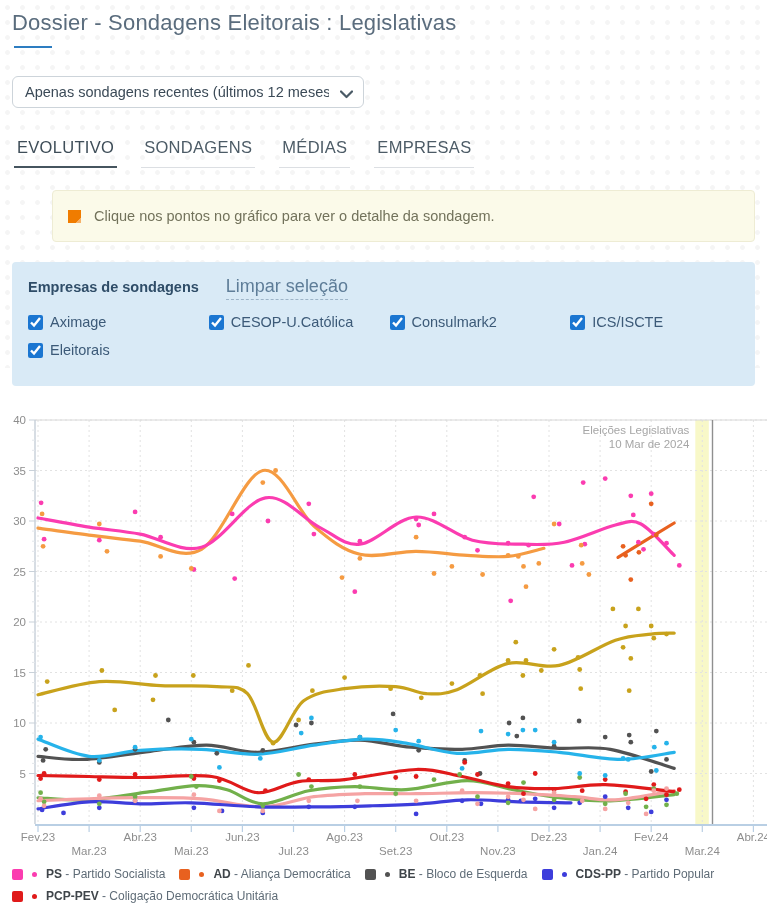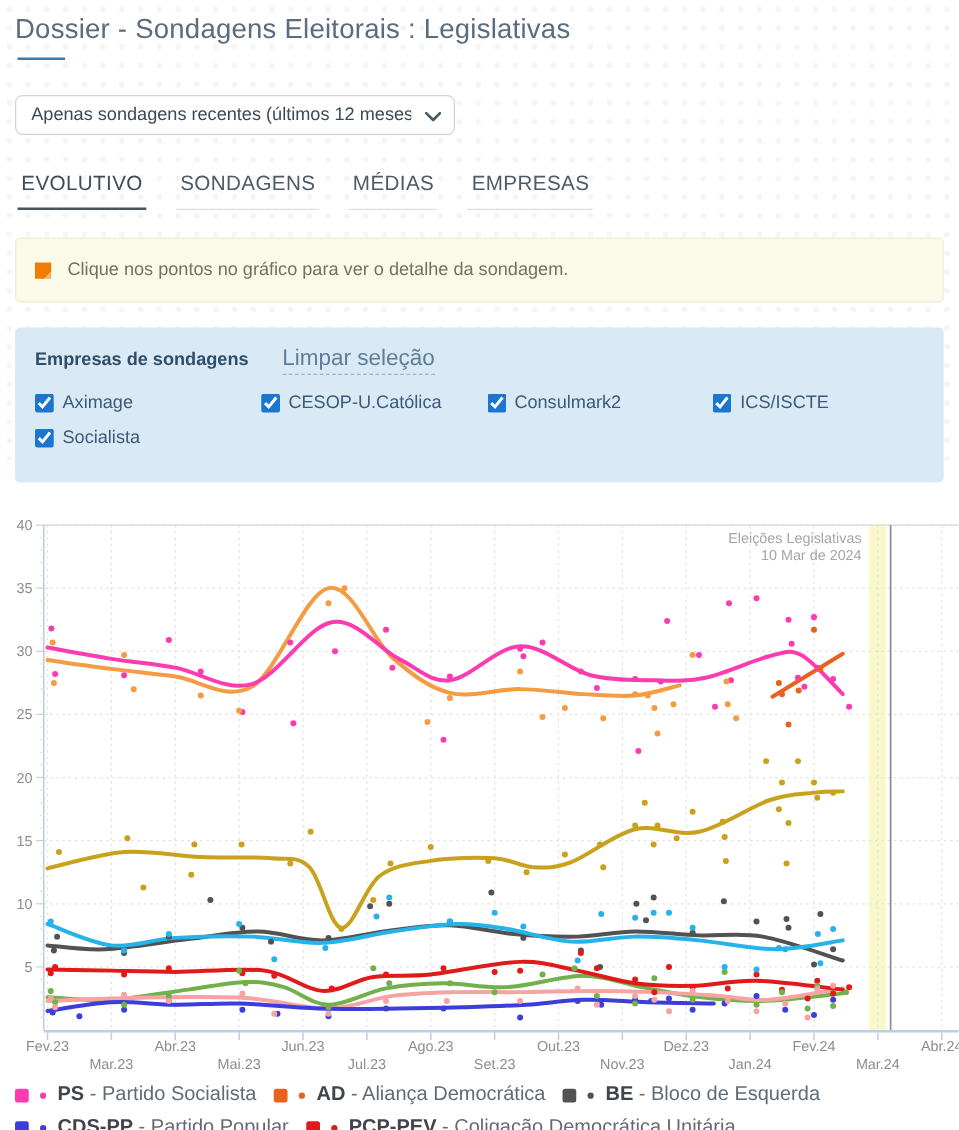--- a/index.html
+++ b/index.html
@@ -22,40 +22,40 @@
   .select-wrap .chev { position:absolute; right:11px; top:9px; pointer-events:none;
     color:#4a5a66; font-weight:bold; }
 
   .tabs { display:flex; margin:6px 0 22px 2px; }
   .tab { font-size:16.5px; letter-spacing:.3px; color:#4c5b66; padding:0 3px 9px 3px;
     margin-right:24px; border-bottom:1px solid #dcdfe3; cursor:pointer; }
   .tab.active { color:#3e4d58; border-bottom:2px solid #46555f; }
 
   .alert { display:flex; align-items:center; gap:13px; background:#fbfae9;
     border:1px solid #eeecd4; border-radius:4px; padding:17px 15px; margin-bottom:20px;
-    font-size:14.5px; color:#72725b; }
+    font-size:14.5px; color:#72725b;margin-left:40px; }
   .note-icon { width:13px; height:13px; flex:0 0 13px;
     background:linear-gradient(315deg,#f6b169 22%,#f07c00 22%); }
 
   .panel { background:#d9eaf6; border-radius:4px; padding:14px 16px 28px 16px; }
   .panel-head { display:flex; align-items:baseline; gap:27px; margin-bottom:14px; }
   .panel-title { font-size:14.5px; font-weight:bold; color:#2f4d68; }
   .clear-link { font-size:18px; color:#5e7d98; border-bottom:1px dashed #9db4c8;
     padding-bottom:2px; cursor:pointer; }
   .cb-grid { display:grid; grid-template-columns:repeat(4,1fr); row-gap:17px;gap:12px; }
   .cb-item { display:flex; align-items:center; gap:7px; font-size:14.5px; color:#3c5a78; }
   .cb-item input { width:15px; height:15px; accent-color:#1b76d1; }
 
   .chart-section { margin-top:28px; }
   #chart-svg { display:block; }
   #chart-svg text { font-family:"Liberation Sans","DejaVu Sans",sans-serif; }
 
   .legend { padding:2px 10px 0 12px; display:flex; flex-wrap:wrap; }
   .legend-item { display:inline-flex; align-items:center; white-space:nowrap;
-    margin:4px 14px 4px 0; font-size:16px; color:#5f6c77; cursor:pointer; }
+    margin:4px 14px 4px 0; font-size:12px; color:#5f6c77; cursor:pointer; }
   .legend-item .sq { width:11px; height:11px; border-radius:2px; display:inline-block; }
   .legend-item .dt { width:5px; height:5px; border-radius:50%; display:inline-block; margin-left:9px; }
   .legend-item .txt { margin-left:9px; }
   .legend-item b { color:#3f454a; }
 </style>
 </head>
 <body>
 
 <div class="page">
   <div class="dot-pattern"></div>
@@ -104,21 +104,21 @@
         <label class="cb-item">
           <input type="checkbox" checked="" style="">
           <span>Consulmark2</span>
         </label>
         <label class="cb-item">
           <input type="checkbox" checked="" style="">
           <span>ICS/ISCTE</span>
         </label>
         <label class="cb-item">
           <input type="checkbox" checked="" style="">
-          <span>Socialista</span>
+          <span>Eleitorais</span>
         </label>
       </div>
     </div>
   </div>
 
   <div class="chart-section">
     <svg id="chart-svg" width="767" height="447" viewBox="0 0 767 447">
         <rect x="695.3000000000001" y="6" width="13.5" height="404" fill="#f8f8c8"></rect>
         <line x1="35" y1="359.5" x2="767" y2="359.5" stroke="#e2e2e2" stroke-width="1" stroke-dasharray="2,3"></line>
         <line x1="35" y1="309" x2="767" y2="309" stroke="#e2e2e2" stroke-width="1" stroke-dasharray="2,3"></line>

